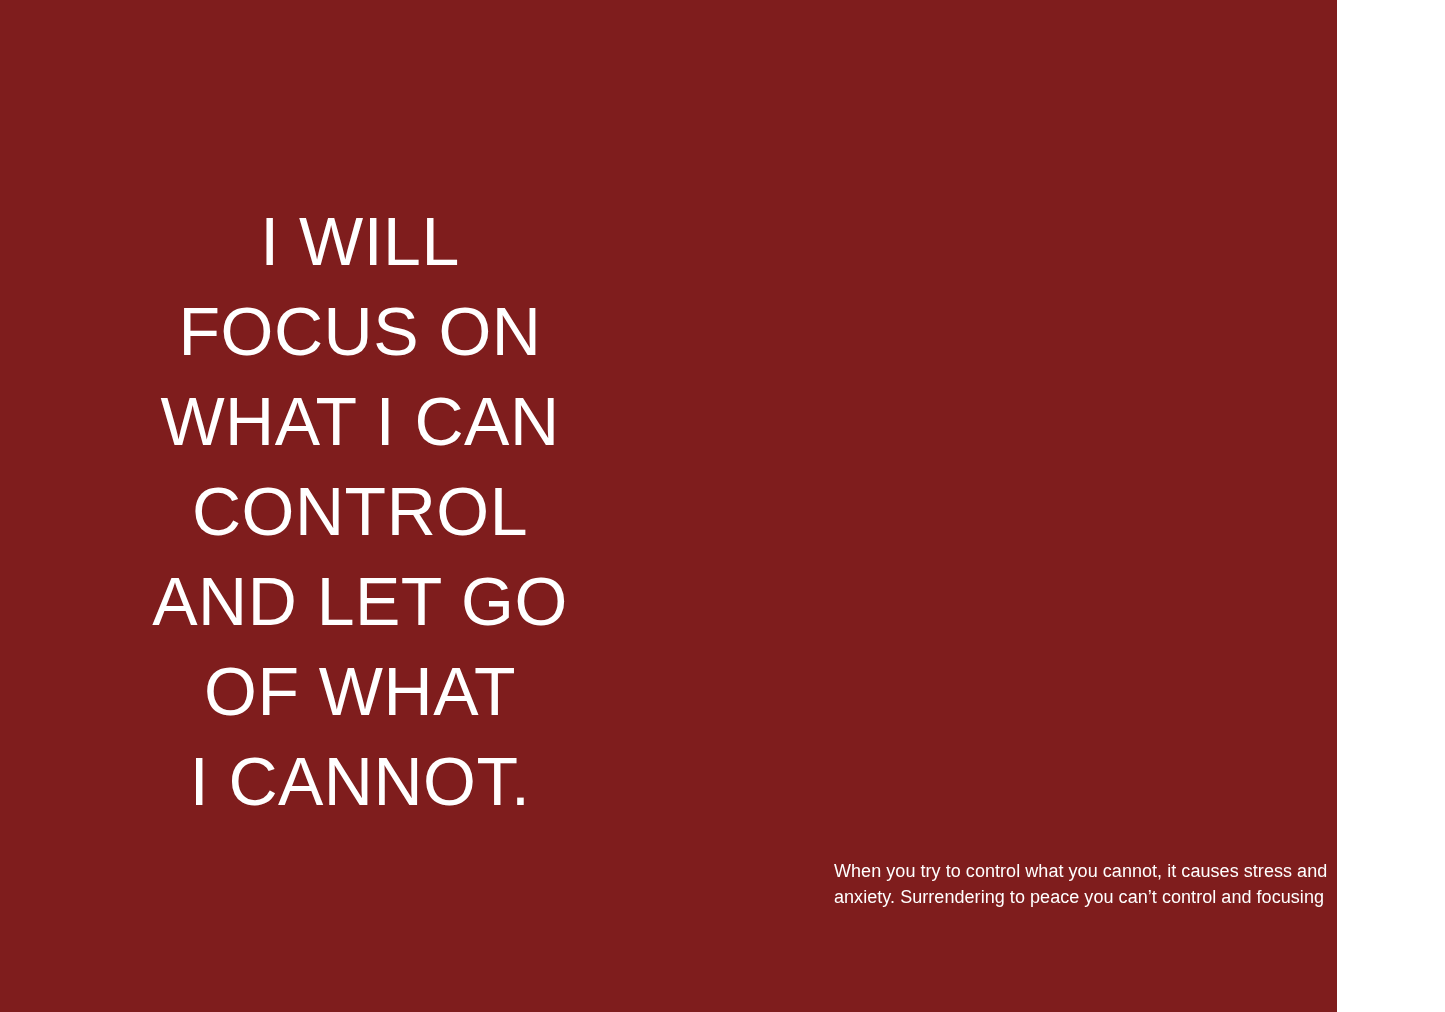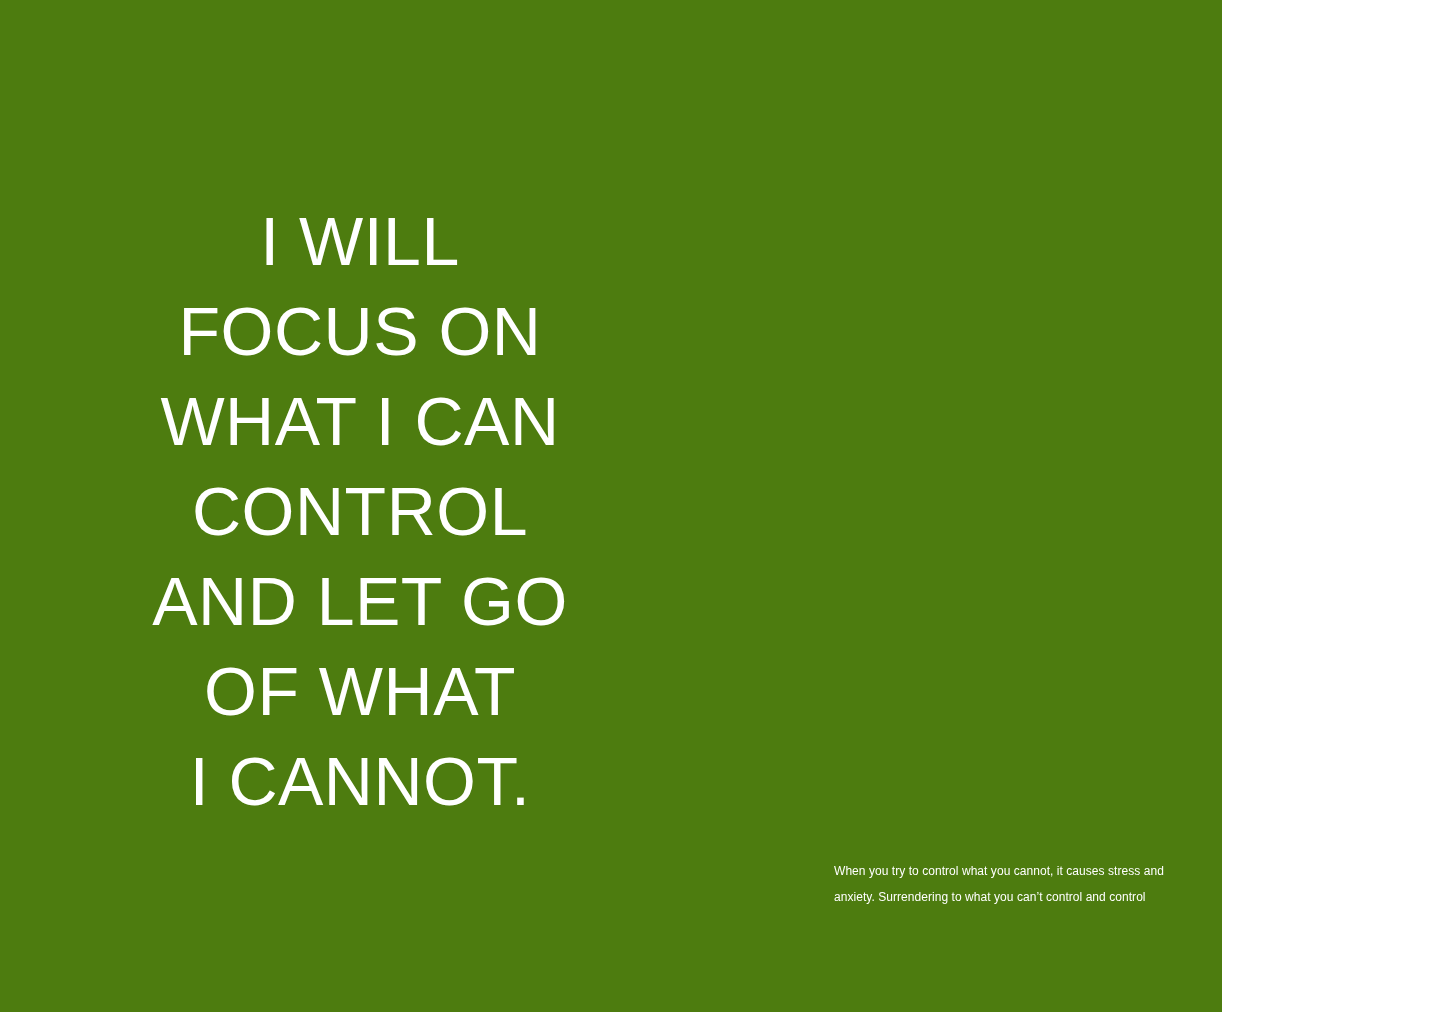--- a/index.html
+++ b/index.html
@@ -47,45 +47,45 @@
 
   
   .caption {
     position: absolute;
     left: 834px;
     top: 858px;
     width: 505px;
     color: #ffffff;
     font-family: "Liberation Sans", sans-serif;
     font-weight: 400;
-    font-size: 12px;
+    font-size: 18px;
     line-height: 26px;
     letter-spacing: 0.05px;
     text-align: left;
     -webkit-font-smoothing: antialiased;
   }
 
   .caption .cap-line {
     display: block;
     white-space: nowrap;
   }
 </style>
 </head>
 <body>
 
-<div class="card" style="background-color: #4d7c0f; width: 1222px; height: 1012px;">
+<div class="card" style="background-color: #7f1d1d; width: 1337px; height: 1012px;">
 
   <div class="headline" style="color: rgb(255, 255, 255);">
     <span class="hl-line">I WILL</span>
     <span class="hl-line">FOCUS ON</span>
     <span class="hl-line">WHAT I CAN</span>
     <span class="hl-line">CONTROL</span>
     <span class="hl-line">AND LET GO</span>
     <span class="hl-line">OF WHAT</span>
     <span class="hl-line">I CANNOT.</span>
   </div>
 
   <div class="caption" style="color: rgb(255, 255, 255);">
     <span class="cap-line">When you try to control what you cannot, it causes stress and</span>
-    <span class="cap-line">anxiety. Surrendering to what you can’t control and control</span>
+    <span class="cap-line">anxiety. Surrendering to peace you can’t control and focusing</span>
   </div>
 
 </div>
 
 </body></html>

